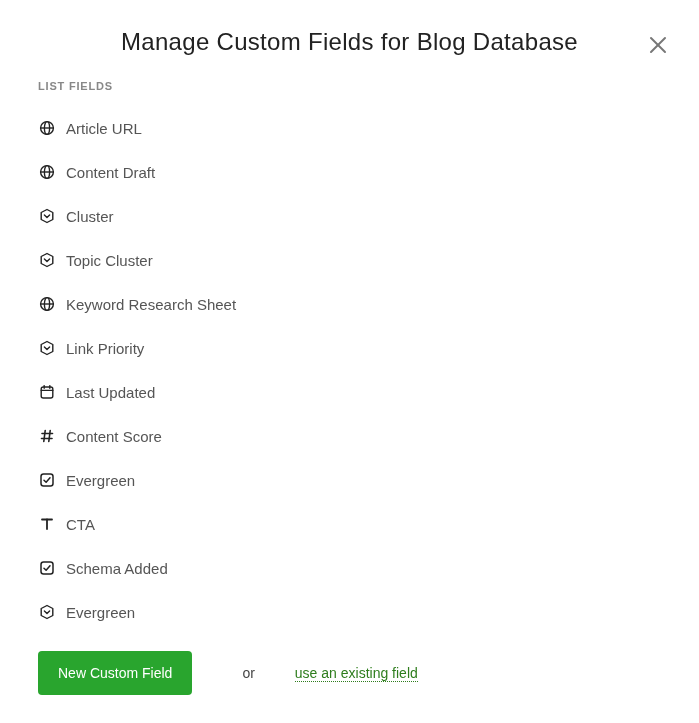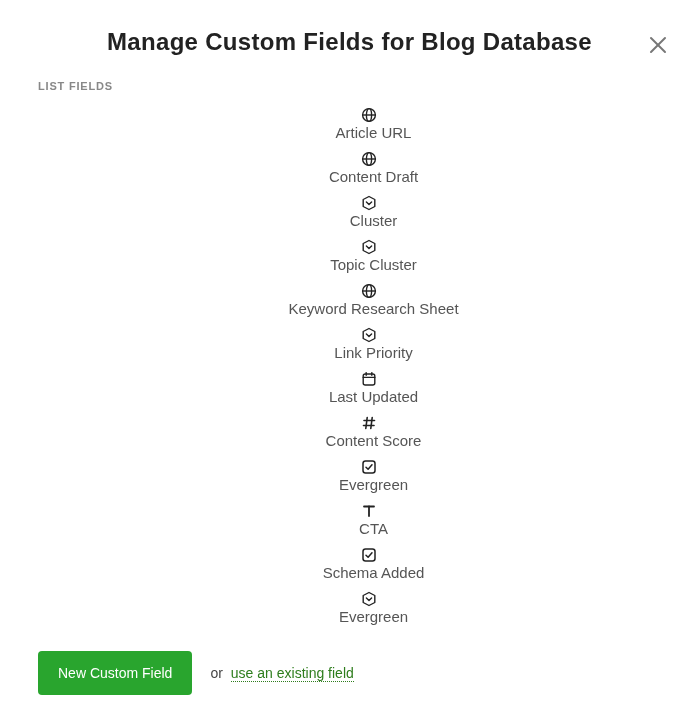--- a/index.html
+++ b/index.html
@@ -13,21 +13,21 @@
   }
   .header {
     display: flex;
     align-items: center;
     justify-content: center;
     padding: 28px 20px 18px;
     position: relative;
   }
   .title {
     font-size: 24px;
-    font-weight: 700;
+    font-weight: 400;
     letter-spacing: 0.3px;
     color: #222;
   }
   .close-btn {
     position: absolute;
     right: 30px;
     top: 34px;
     cursor: pointer;
     color: #777;
   }
@@ -40,21 +40,20 @@
     margin: 6px 0 14px 38px;
   }
   .field-list {
     margin-left: 38px;
   }
   .field-item {
     display: flex;
     align-items: center;
     height: 44px;
     cursor: pointer;
-    flex-direction: column;
   }
   .field-item .icon {
     width: 18px;
     height: 18px;
     display:flex;
     align-items:center;
     justify-content:center;
     color:#222;
     flex: 0 0 18px;
   }
@@ -63,20 +62,21 @@
     margin-left: 10px;
     font-size: 15px;
     color: #555;
   }
   .footer {
     position: absolute;
     left: 38px;
     bottom: 28px;
     display: flex;
     align-items: center;
+    gap: 32px;
   }
   .new-btn {
     background: #29a52e;
     color: #fff;
     border: none;
     border-radius: 4px;
     font-size: 14px;
     font-weight: 500;
     padding: 14px 20px;
     cursor: pointer;

